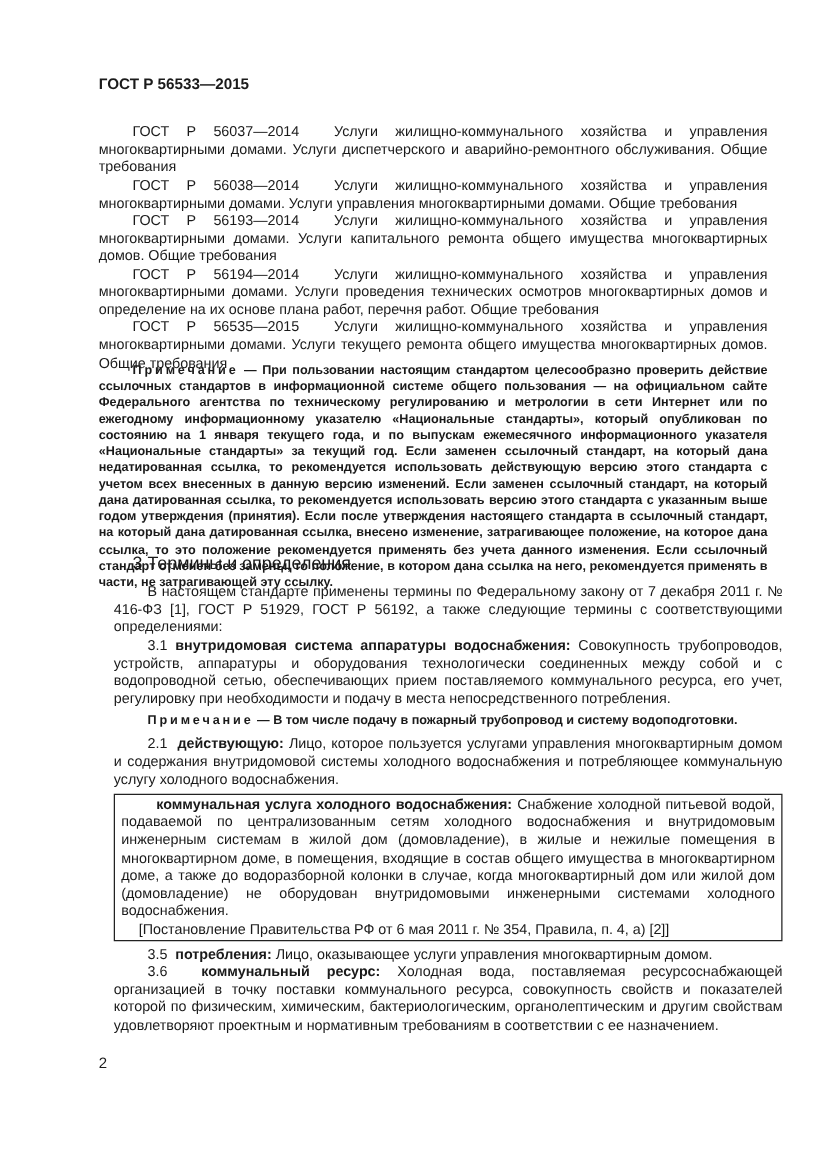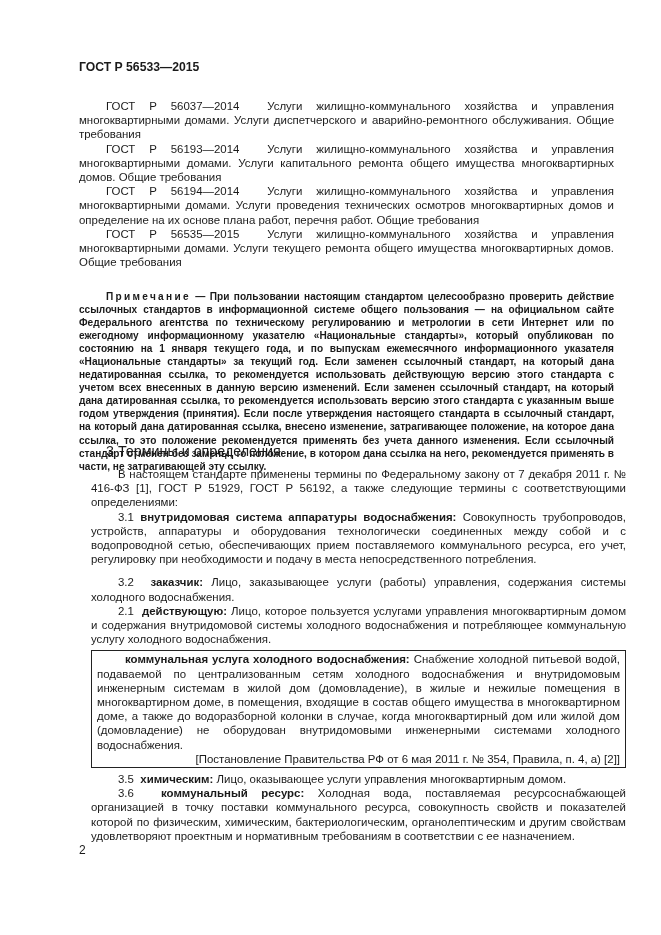--- a/index.html
+++ b/index.html
@@ -28,56 +28,57 @@
       font-weight: normal; font-size: 14.3px;
     }
     .terms { position: absolute; top: 467px; left: 12px; width: 535px; }
     .gap4 { height: 4px; }
     .gap5 { height: 5px; }
     .box {
       border: 1px solid #222; padding: 1px 5px 1px 5px;
       margin: 4px 0 4px 0; width: 523px;
     }
     .box .p { text-indent: 28px; }
-    .box .src { text-indent: 14px; text-align: right; }
+    .box .src { text-indent: 14px; text-align: left; }
     b { font-weight: bold; }
     .pagenum { position: absolute; top: 843px; left: 0; font-size: 12px; }
   </style>
 </head>
 <body>
 
 <div class="page">
   <div class="header">ГОСТ Р 56533—2015</div>
 
   <div class="refs">
     <p class="p"><span>ГОСТ Р 56037—2014</span>&nbsp; <span>Услуги жилищно-коммунального хозяйства и управления многоквартирными домами. Услуги диспетчерского и аварийно-ремонтного обслуживания. Общие требования</span></p>
+    <p class="p"><span>ГОСТ Р 56038—2014</span>&nbsp; <span>Услуги жилищно-коммунального хозяйства и управления многоквартирными домами. Услуги управления многоквартирными домами. Общие требования</span></p>
     <p class="p"><span>ГОСТ Р 56193—2014</span>&nbsp; <span>Услуги жилищно-коммунального хозяйства и управления многоквартирными домами. Услуги капитального ремонта общего имущества многоквартирных домов. Общие требования</span></p>
     <p class="p"><span>ГОСТ Р 56194—2014</span>&nbsp; <span>Услуги жилищно-коммунального хозяйства и управления многоквартирными домами. Услуги проведения технических осмотров многоквартирных домов и определение на их основе плана работ, перечня работ. Общие требования</span></p>
     <p class="p"><span>ГОСТ Р 56535—2015</span>&nbsp; <span>Услуги жилищно-коммунального хозяйства и управления многоквартирными домами. Услуги текущего ремонта общего имущества многоквартирных домов. Общие требования</span></p>
   </div>
 
   <div class="note1">
     <p class="note"><span class="spaced">Примечание</span> <span>— При пользовании настоящим стандартом целесообразно проверить действие ссылочных стандартов в информационной системе общего пользования — на официальном сайте Федерального агентства по техническому регулированию и метрологии в сети Интернет или по ежегодному информационному указателю «Национальные стандарты», который опубликован по состоянию на 1 января текущего года, и по выпускам ежемесячного информационного указателя «Национальные стандарты» за текущий год. Если заменен ссылочный стандарт, на который дана недатированная ссылка, то рекомендуется использовать действующую версию этого стандарта с учетом всех внесенных в данную версию изменений. Если заменен ссылочный стандарт, на который дана датированная ссылка, то рекомендуется использовать версию этого стандарта с указанным выше годом утверждения (принятия). Если после утверждения настоящего стандарта в ссылочный стандарт, на который дана датированная ссылка, внесено изменение, затрагивающее положение, на которое дана ссылка, то это положение рекомендуется применять без учета данного изменения. Если ссылочный стандарт отменен без замены, то положение, в котором дана ссылка на него, рекомендуется применять в части, не затрагивающей эту ссылку.</span></p>
   </div>
 
   <div class="section-title">3 Термины и определения</div>
 
   <div class="terms">
     <p class="p">В настоящем стандарте применены термины по Федеральному закону от 7 декабря 2011 г. № 416-ФЗ [1], ГОСТ Р 51929, ГОСТ Р 56192, а также следующие термины с соответствующими определениями:</p>
 
     <p class="p"><span>3.1</span> <b>внутридомовая система аппаратуры водоснабжения:</b> <span>Совокупность трубопроводов, устройств, аппаратуры и оборудования технологически соединенных между собой и с водопроводной сетью, обеспечивающих прием поставляемого коммунального ресурса, его учет, регулировку при необходимости и подачу в места непосредственного потребления.</span></p>
     <div class="gap4"></div>
+    <p class="note"><span class="spaced">Примечание</span> <span>— В том числе подачу в пожарный трубопровод и систему водоподготовки.</span></p>
     <div class="gap5"></div>
 
-    <p class="p"><span>3.2</span>&nbsp; <b>заказчик:</b> <span>Лицо, заказывающее услуги (работы) управления, содержания системы холодного водоснабжения.</span></p>
     <p class="p"><span>2.1</span>&nbsp; <b>действующую:</b> <span>Лицо, которое пользуется услугами управления многоквартирным домом и содержания внутридомовой системы холодного водоснабжения и потребляющее коммунальную услугу холодного водоснабжения.</span></p>
 
     <div class="box">
       <p class="p"><b>коммунальная услуга холодного водоснабжения:</b> <span>Снабжение холодной питьевой водой, подаваемой по централизованным сетям холодного водоснабжения и внутридомовым инженерным системам в жилой дом (домовладение), в жилые и нежилые помещения в многоквартирном доме, в помещения, входящие в состав общего имущества в многоквартирном доме, а также до водоразборной колонки в случае, когда многоквартирный дом или жилой дом (домовладение) не оборудован внутридомовыми инженерными системами холодного водоснабжения.</span></p>
       <p class="p src">[Постановление Правительства РФ от 6 мая 2011 г. № 354, Правила, п. 4, а) [2]]</p>
     </div>
 
-    <p class="p"><span>3.5</span>&nbsp; <b>химическим:</b> <span>Лицо, оказывающее услуги управления многоквартирным домом.</span></p>
+    <p class="p"><span>3.5</span>&nbsp; <b>потребления:</b> <span>Лицо, оказывающее услуги управления многоквартирным домом.</span></p>
     <p class="p"><span>3.6</span>&nbsp; <b>коммунальный ресурс:</b> <span>Холодная вода, поставляемая ресурсоснабжающей организацией в точку поставки коммунального ресурса, совокупность свойств и показателей которой по физическим, химическим, бактериологическим, органолептическим и другим свойствам удовлетворяют проектным и нормативным требованиям в соответствии с ее назначением.</span></p>
   </div>
 
   <div class="pagenum">2</div>
 </div>
 
 </body></html>

